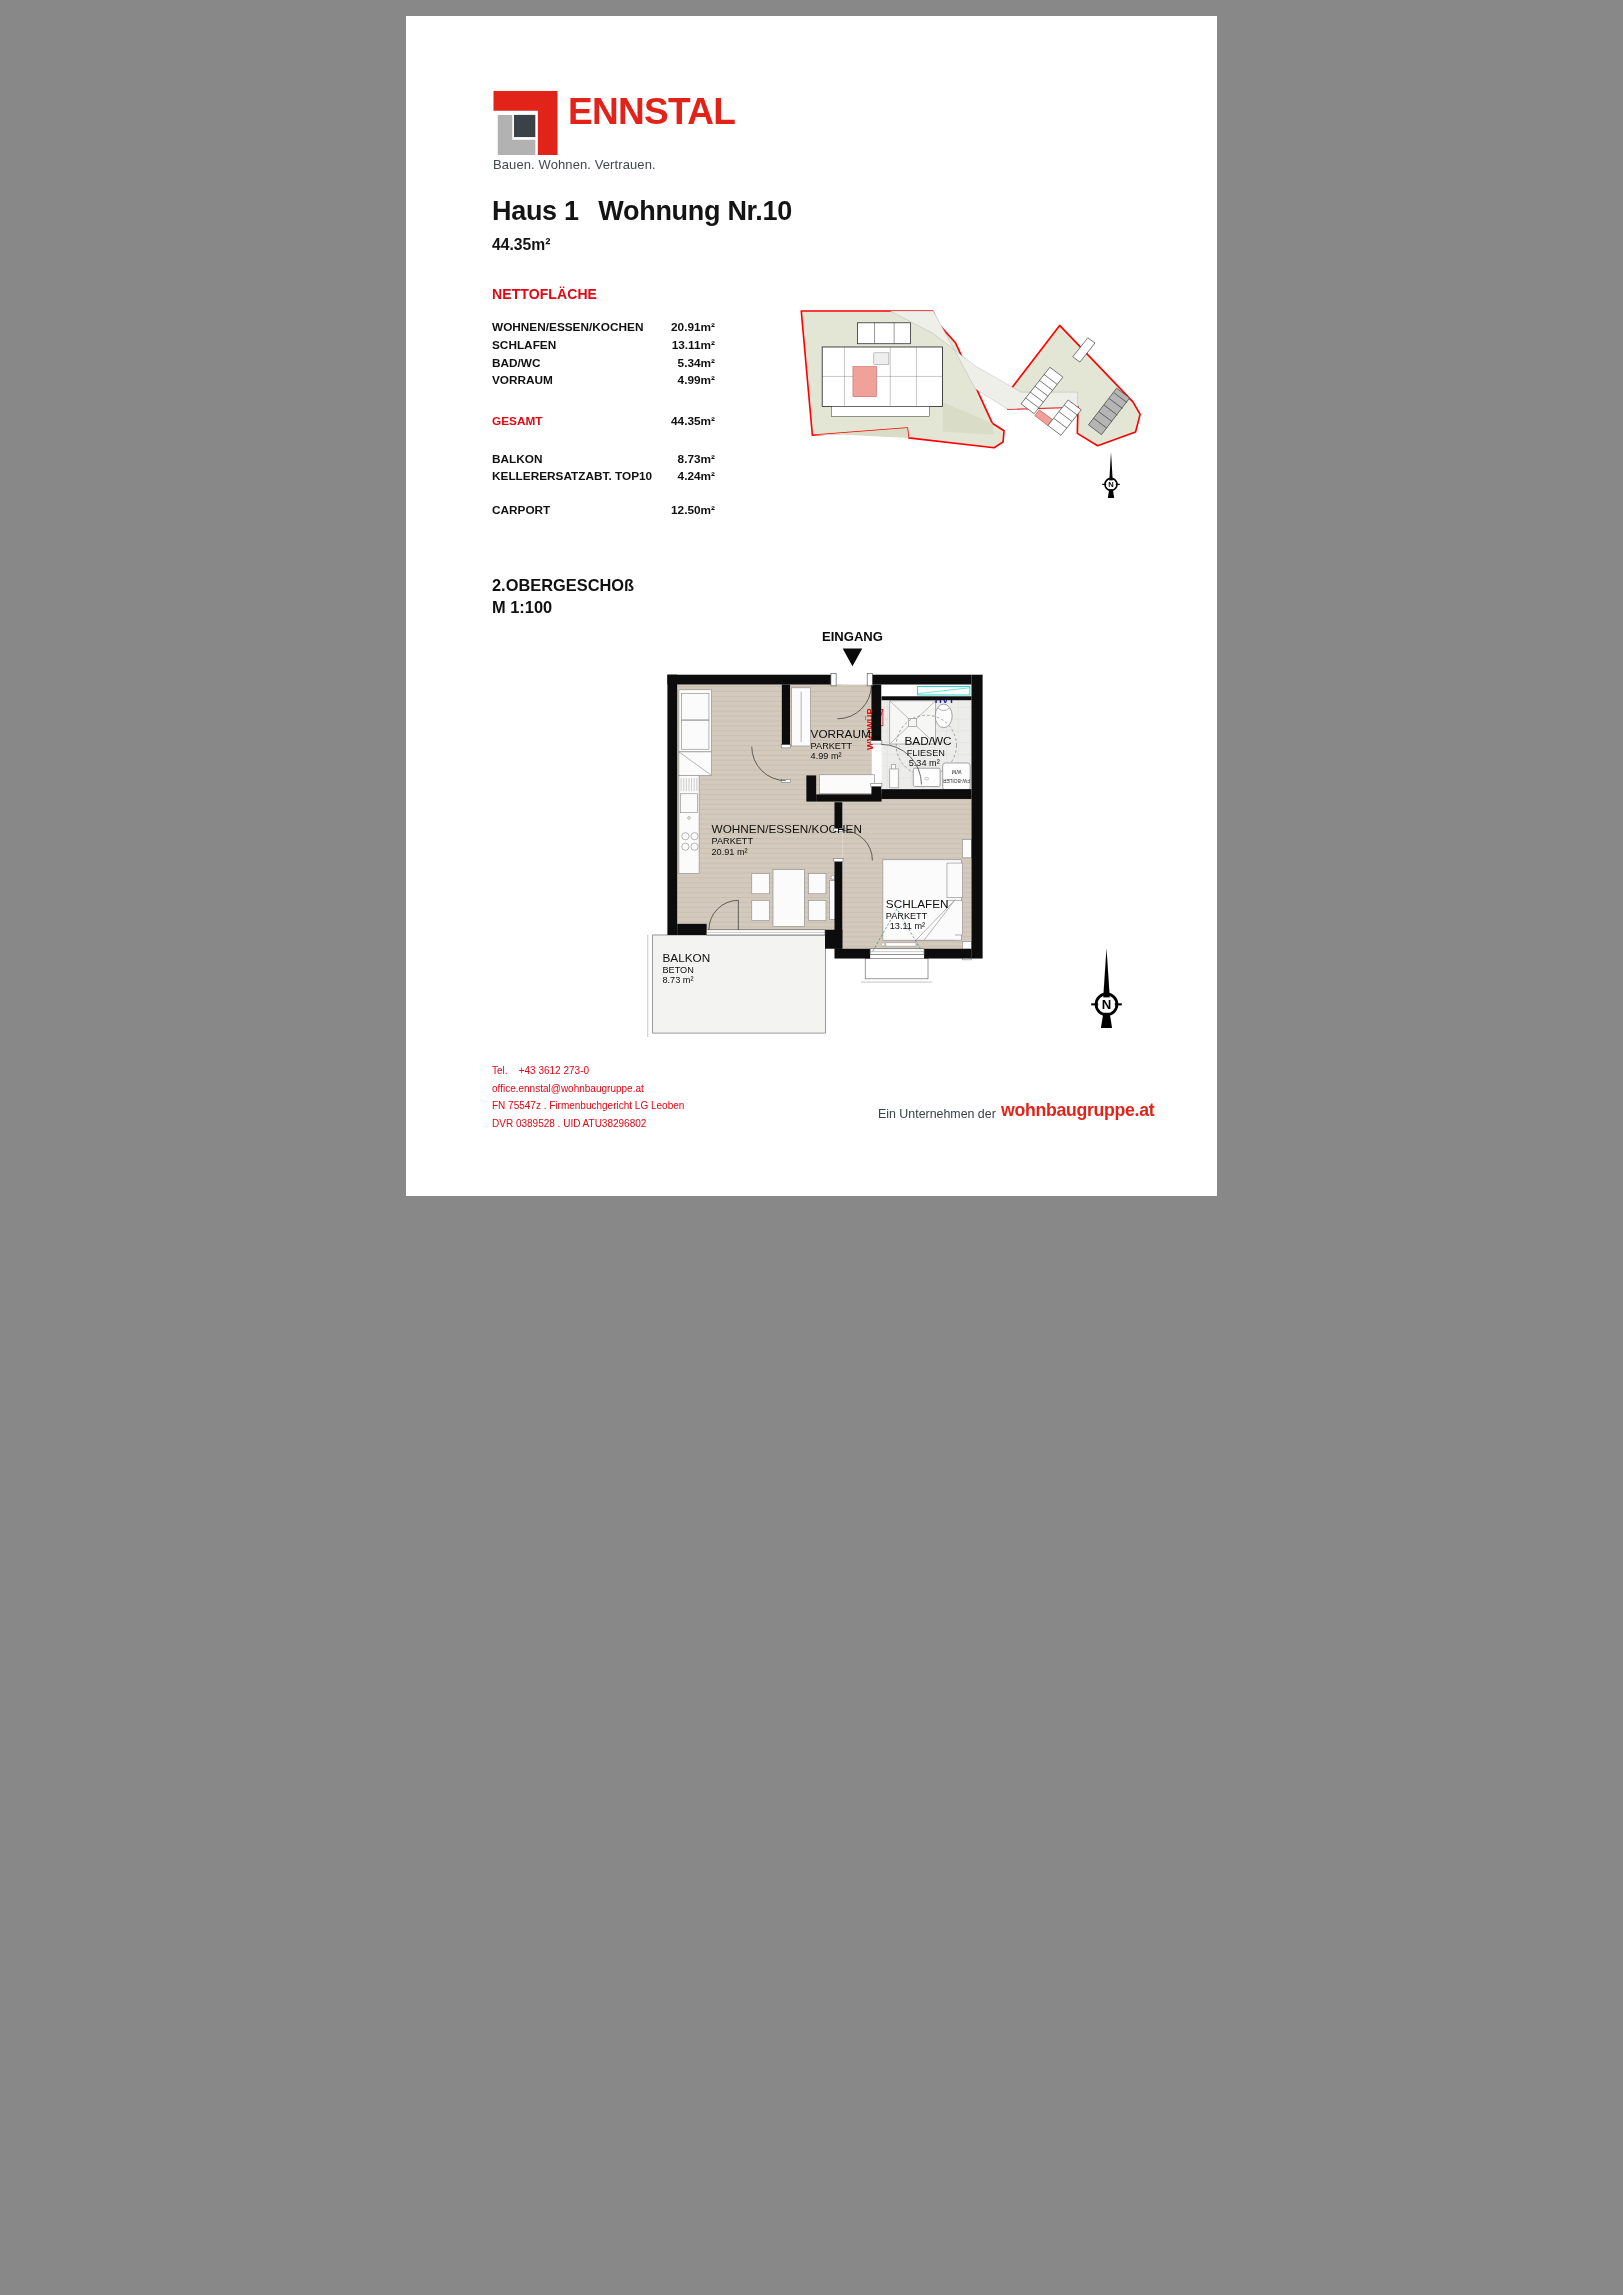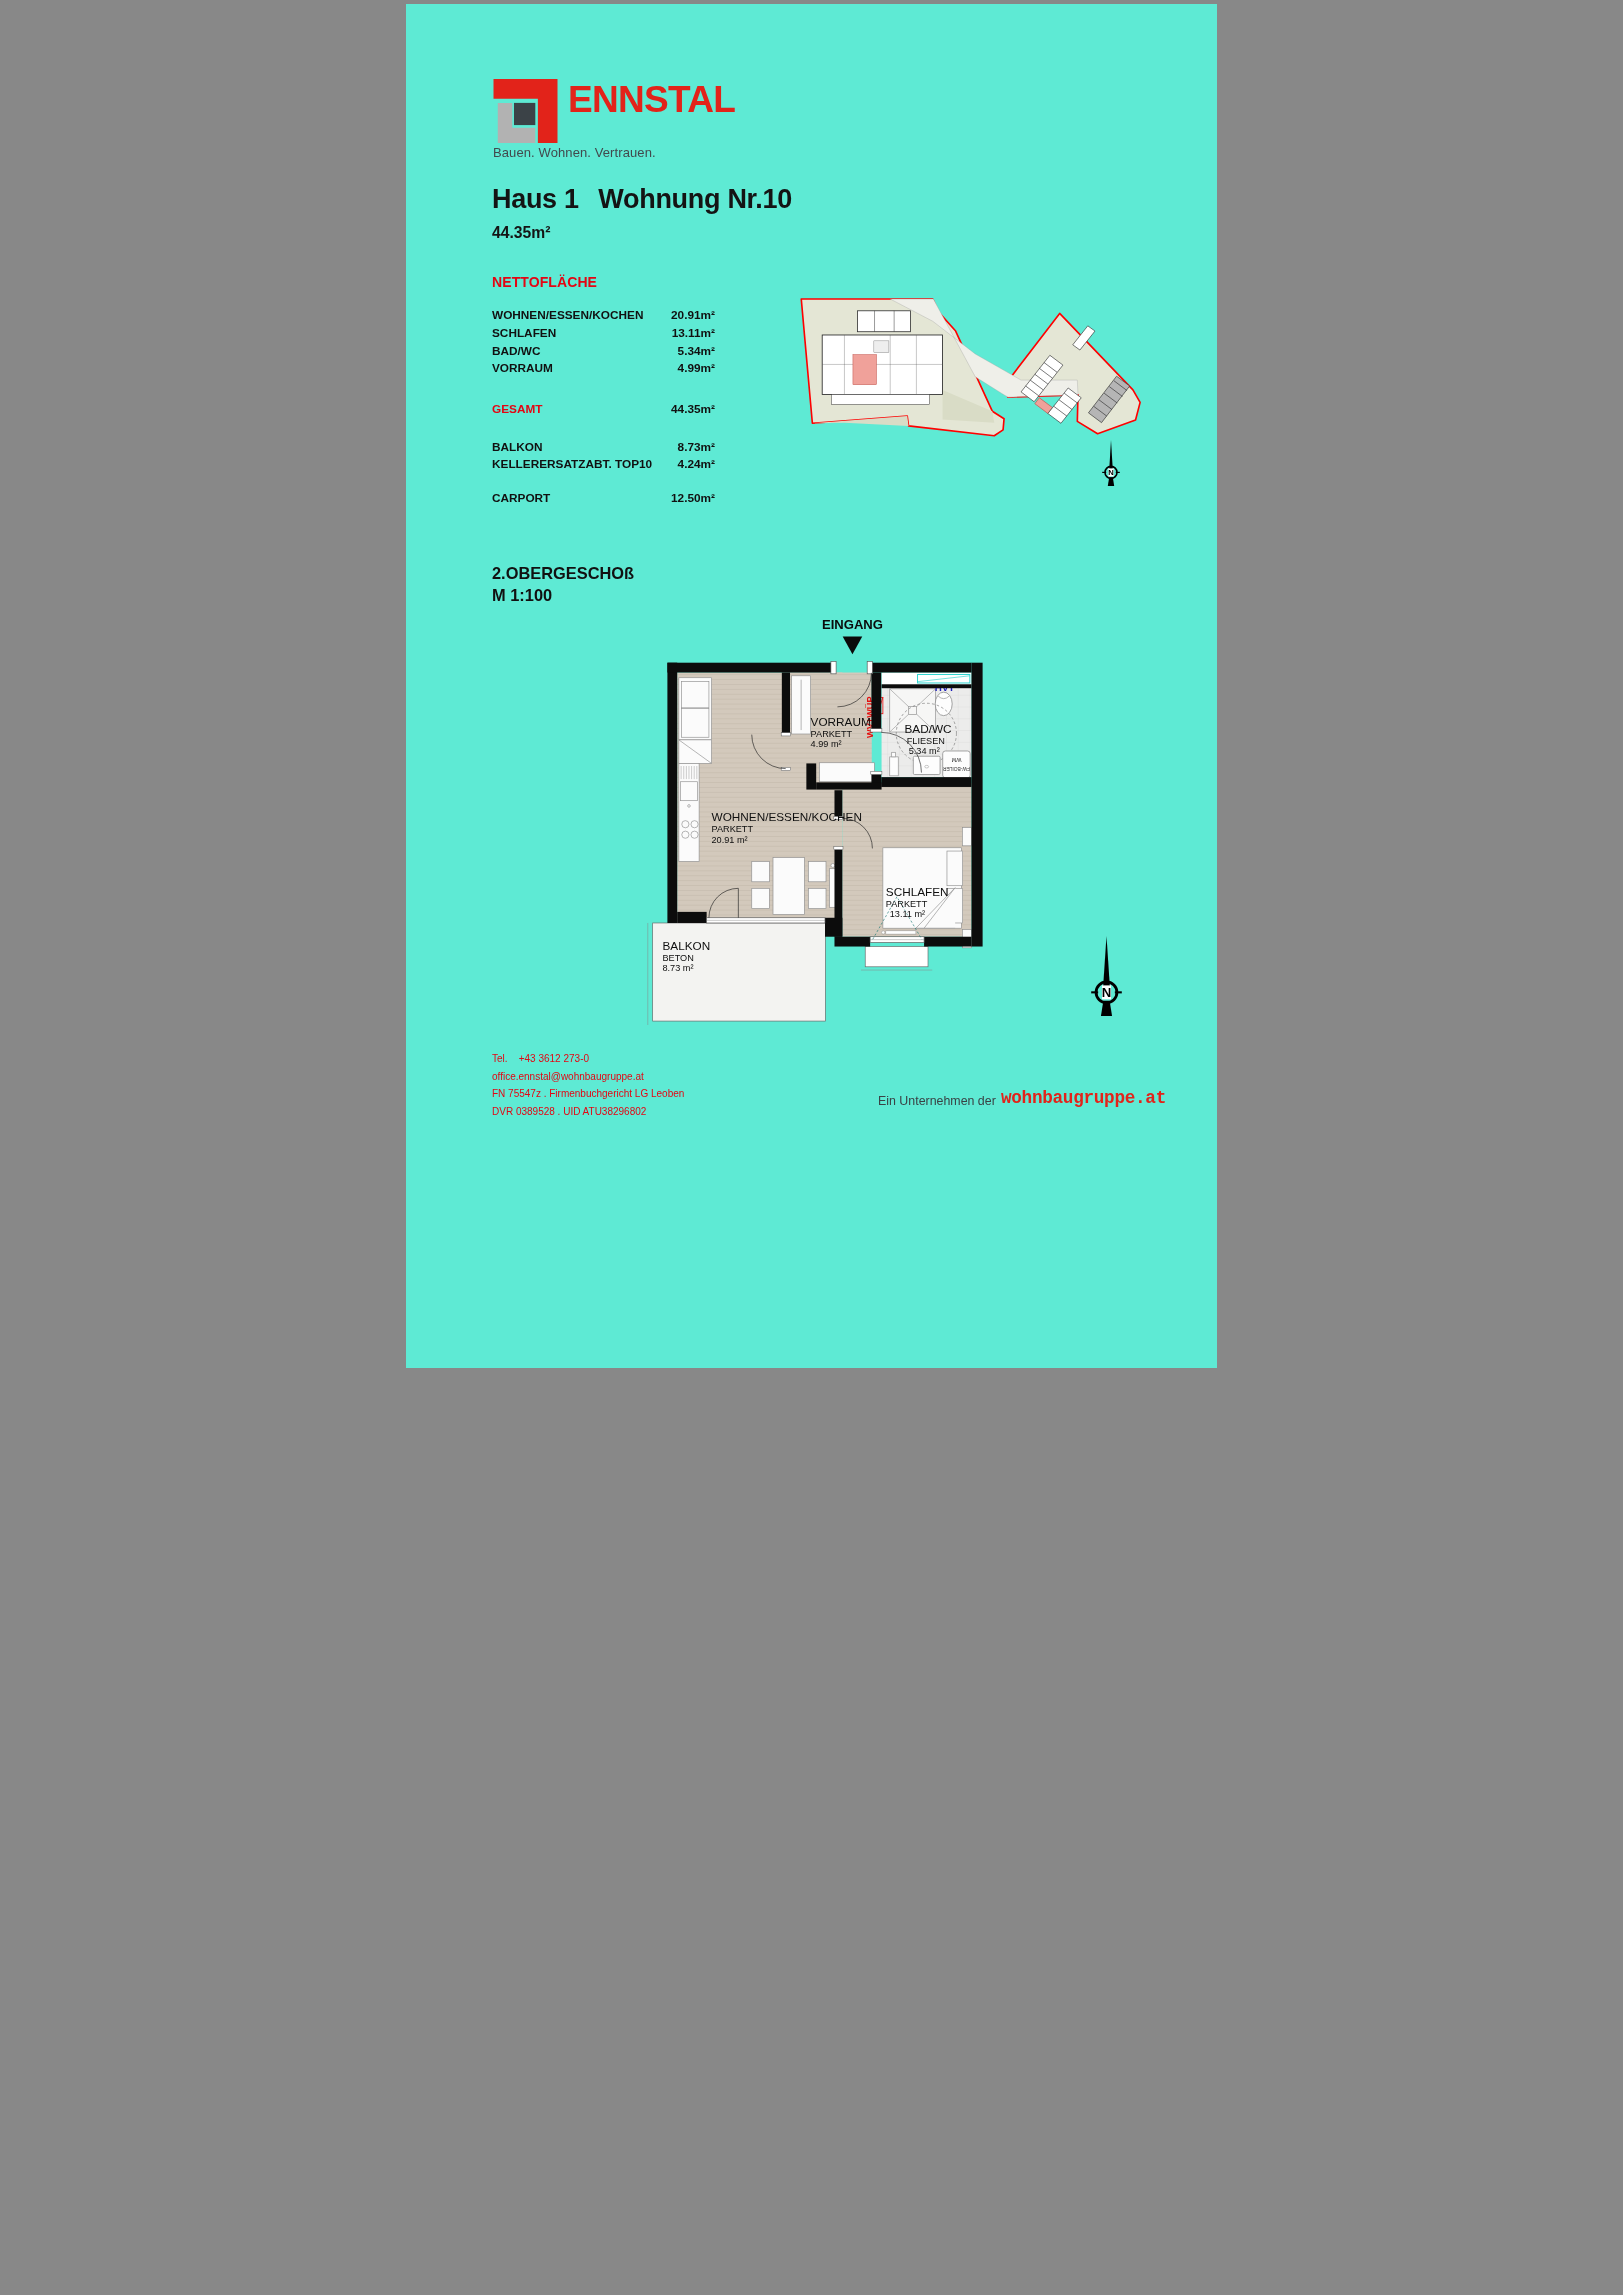--- a/index.html
+++ b/index.html
@@ -1,16 +1,16 @@
 <!DOCTYPE html>
 <html style="font-size:10.5px"><head>
 <meta charset="utf-8">
 <style>
   html,body{margin:0;padding:0;background:#888;}
-  .page{position:relative;width:811px;height:1364px;background:#5eead4;margin:4px auto;
+  .page{position:relative;width:811px;height:1180px;background:#ffffff;margin:16px auto;
         font-family:"Liberation Sans","DejaVu Sans",sans-serif;overflow:hidden;}
   .abs{position:absolute;}
   
   .logo-icon{left:86px;top:75px;width:67px;height:64px;}
   .logo-text{left:162px;top:77px;font-size:37px;font-weight:700;letter-spacing:-0.7px;color:#e2231a;line-height:1;}
   .tagline{left:87px;top:141px;font-size:13px;color:#42494d;font-weight:400;letter-spacing:0.1px;}
   .company{right:84px;top:89px;width:406px;text-align:right;color:#e30613;font-size:10px;line-height:16.7px;}
   
   .title{left:86px;top:180px;font-size:27px;font-weight:700;color:#141414;letter-spacing:-0.3px;}
   .title .gap{display:inline-block;width:19.6px;}
@@ -21,21 +21,21 @@
   .trow{position:absolute;left:0;width:100%;display:flex;justify-content:space-between;
         font-size:11.8px;font-weight:700;color:#111;white-space:nowrap;}
   .trow .lab.red{color:#e30613;}
   
   .level{left:86px;top:560px;font-size:16.4px;font-weight:700;color:#111;}
   .scale{left:86px;top:582px;font-size:16.4px;font-weight:700;color:#111;}
   
   .footer-red{left:86px;top:1046px;color:#e30613;font-size:10px;line-height:17.7px;}
   .partner{left:472px;top:1084px;display:flex;align-items:flex-end;white-space:nowrap;}
   .partner .pre{font-size:12.4px;color:#3a4245;}
-  .partner .brand{font-size:17.7px;font-weight:700;color:#e2231a;margin-left:5.2px;letter-spacing:-0.3px;font-family:Liberation Mono, monospace;}
+  .partner .brand{font-size:17.7px;font-weight:700;color:#e2231a;margin-left:5.2px;letter-spacing:-0.3px;}
   svg text{font-family:"Liberation Sans","DejaVu Sans",sans-serif;}
 </style>
 </head>
 <body>
 
 <div class="page">
 
   <svg class="abs logo-icon" viewBox="0 0 150 150">
     <path d="M0,0 H150 V150 H104 V46 H0 Z" fill="#e2231a"></path>
     <path d="M10,56 H44 V114 H98 V150 H10 Z" fill="#b2b2b2"></path>

